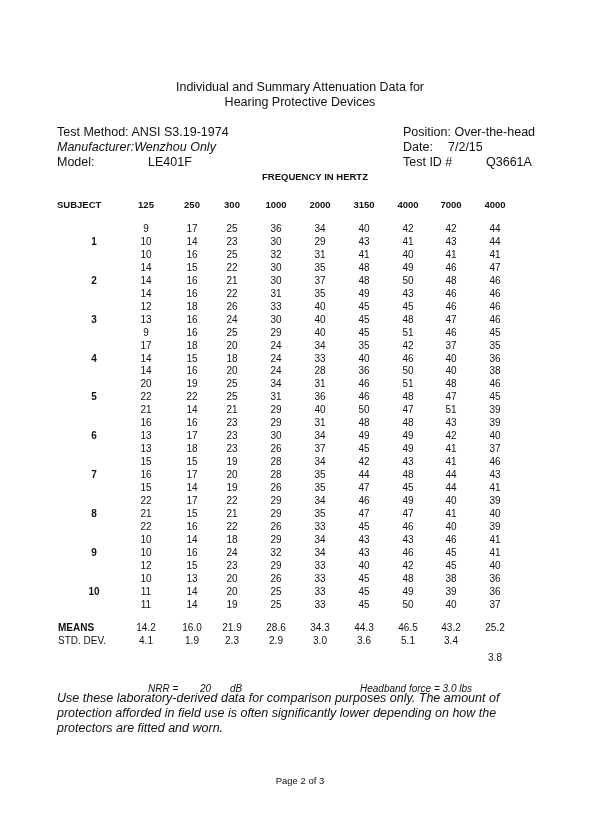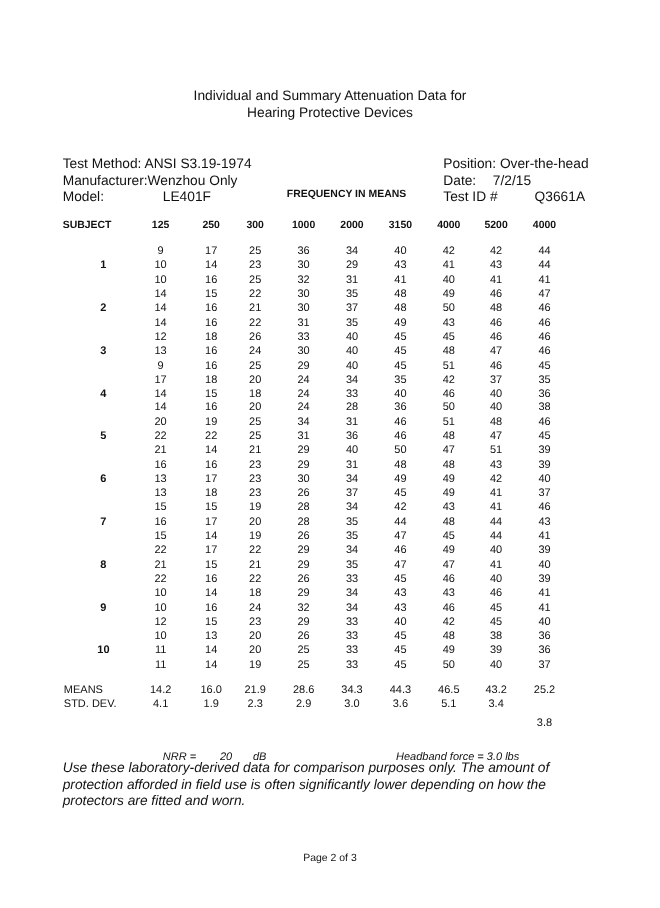--- a/index.html
+++ b/index.html
@@ -1,55 +1,55 @@
 <!DOCTYPE html>
 <html><head>
 <meta charset="utf-8">
 <style>
   html, body { margin:0; padding:0; background:#fff; }
   body { width:600px; height:825px; position:relative; font-family:"Liberation Sans", sans-serif; color:#111; overflow:hidden; }
   .title { position:absolute; left:0; width:600px; text-align:center; font-size:12.5px; }
   .t1 { top:80px; }
   .t2 { top:95px; }
-  .meta { position:absolute; font-size:12.5px;margin-top:17px; }
+  .meta { position:absolute; font-size:12.5px; }
   .freq { position:absolute; top:171px; left:0; width:600px; text-align:center; padding-left:30px; box-sizing:border-box; font-size:9.5px; font-weight:bold; }
   .hdr { position:absolute; top:199px; font-size:9.5px; font-weight:bold; }
   .cell { position:absolute; font-size:10px; width:40px; text-align:center; }
   .subj { position:absolute; font-size:10px; font-weight:bold; width:20px; text-align:center; left:84px; }
   .sum-lab { position:absolute; left:58px; font-size:10px; }
   .nrr { position:absolute; top:683px; font-size:10px;font-style:italic; }
   .note { position:absolute; left:57px; top:691px; width:490px; font-size:12.5px; font-style:italic; line-height:15px; }
   .page { position:absolute; top:775px; left:0; width:600px; text-align:center; font-size:9.5px; }
 </style>
 </head>
 <body>
 
 <div class="title t1">Individual and Summary Attenuation Data for</div>
 <div class="title t2">Hearing Protective Devices</div>
 
 <div class="meta" style="left:57px;top:125px;">
   <span>Test Method:</span>
   <span>ANSI S3.19-1974</span>
 </div>
-<div class="meta" style="left:57px;top:140px;">
+<div class="meta" style="left:57px;top:140px;font-style:italic;">
   <span>Manufacturer:</span><span>Wenzhou Only</span>
 </div>
 <div class="meta" style="left:57px;top:155px;">Model:</div>
 <div class="meta" style="left:148px;top:155px;">LE401F</div>
 
 <div class="meta" style="left:403px;top:125px;">
   <span>Position:</span>
   <span>Over-the-head</span>
 </div>
 <div class="meta" style="left:403px;top:140px;">Date:</div>
 <div class="meta" style="left:448px;top:140px;">7/2/15</div>
 <div class="meta" style="left:403px;top:155px;">Test ID #</div>
 <div class="meta" style="left:486px;top:155px;">Q3661A</div>
 
-<div class="freq">FREQUENCY IN MEANS</div>
+<div class="freq">FREQUENCY IN HERTZ</div>
 <div class="hdr" style="left:57px;">SUBJECT</div>
 
 <div id="table">
     <div class="cell" style="left: 126px; top: 223px;">9</div>
     <div class="cell" style="left: 172px; top: 223px;">17</div>
     <div class="cell" style="left: 212px; top: 223px;">25</div>
     <div class="cell" style="left: 256px; top: 223px;">36</div>
     <div class="cell" style="left: 300px; top: 223px;">34</div>
     <div class="cell" style="left: 344px; top: 223px;">40</div>
     <div class="cell" style="left: 388px; top: 223px;">42</div>
@@ -321,21 +321,21 @@
     <div class="cell" style="left: 172px; top: 598.55px;">14</div>
     <div class="cell" style="left: 212px; top: 598.55px;">19</div>
     <div class="cell" style="left: 256px; top: 598.55px;">25</div>
     <div class="cell" style="left: 300px; top: 598.55px;">33</div>
     <div class="cell" style="left: 344px; top: 598.55px;">45</div>
     <div class="cell" style="left: 388px; top: 598.55px;">50</div>
     <div class="cell" style="left: 431px; top: 598.55px;">40</div>
     <div class="cell" style="left: 475px; top: 598.55px;">37</div>
   </div>
 
-<div class="sum-lab" style="top:622px;">MEANS</div>
+<div class="sum-lab" style="top:622px;font-weight:bold;">MEANS</div>
 <div class="sum-lab" style="top:635px;">STD. DEV.</div>
 <div id="summary">
     <div class="cell" style="left: 126px; top: 622px;">14.2</div>
     <div class="cell" style="left: 172px; top: 622px;">16.0</div>
     <div class="cell" style="left: 212px; top: 622px;">21.9</div>
     <div class="cell" style="left: 256px; top: 622px;">28.6</div>
     <div class="cell" style="left: 300px; top: 622px;">34.3</div>
     <div class="cell" style="left: 344px; top: 622px;">44.3</div>
     <div class="cell" style="left: 388px; top: 622px;">46.5</div>
     <div class="cell" style="left: 431px; top: 622px;">43.2</div>
@@ -359,14 +359,14 @@
 <div class="note">Use these laboratory-derived data for comparison purposes only.  The amount of protection afforded in field use is often significantly lower depending on how the protectors are fitted and worn.</div>
 <div class="page">Page 2 of 3</div>
 
 <div class="cell" style="left: 126px; top: 199px; font-weight: bold; font-size: 9.5px;">125</div>
 <div class="cell" style="left: 172px; top: 199px; font-weight: bold; font-size: 9.5px;">250</div>
 <div class="cell" style="left: 212px; top: 199px; font-weight: bold; font-size: 9.5px;">300</div>
 <div class="cell" style="left: 256px; top: 199px; font-weight: bold; font-size: 9.5px;">1000</div>
 <div class="cell" style="left: 300px; top: 199px; font-weight: bold; font-size: 9.5px;">2000</div>
 <div class="cell" style="left: 344px; top: 199px; font-weight: bold; font-size: 9.5px;">3150</div>
 <div class="cell" style="left: 388px; top: 199px; font-weight: bold; font-size: 9.5px;">4000</div>
-<div class="cell" style="left: 431px; top: 199px; font-weight: bold; font-size: 9.5px;">5200</div>
+<div class="cell" style="left: 431px; top: 199px; font-weight: bold; font-size: 9.5px;">7000</div>
 <div class="cell" style="left: 475px; top: 199px; font-weight: bold; font-size: 9.5px;">4000</div>
 
 </body></html>

